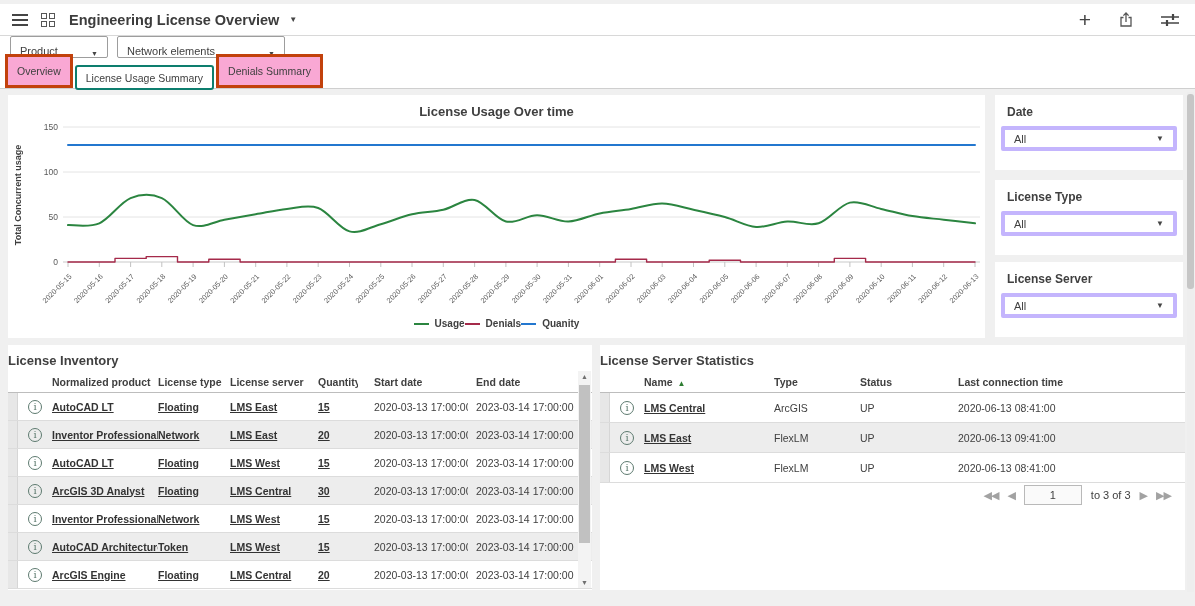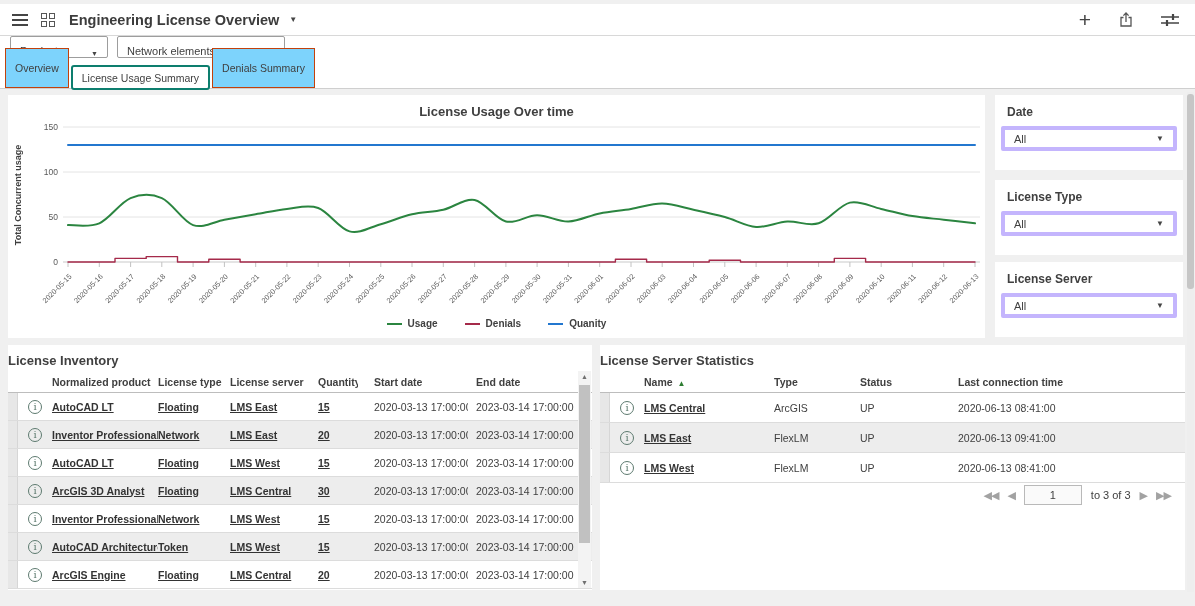--- a/index.html
+++ b/index.html
@@ -25,37 +25,37 @@
              display: flex; align-items: center; padding: 0 10px; gap: 9px; z-index: 4; }
   .select { height: 22px; border: 1px solid #9d9d9d; border-radius: 2px; background: #fff; display: flex;
             align-items: flex-end; justify-content: space-between; padding: 0 9px; font-size: 11px; cursor: pointer; }
   .select .caret { font-size: 7px; color: #454545; }
   .sel-product { width: 98px; }
   .sel-elements { width: 168px; }
 
   
   .tabstrip { position: absolute; top: 61px; left: 0; right: 0; height: 28px; background: #fff;
               border-bottom: 1px solid #cfcfcf; display: flex; align-items: flex-end; padding-left: 5px; z-index: 4; }
-  .tab { font-size: 10.5px; height: 40px; display: flex; align-items: center; padding: 0 9px;
-         background: #7dd3fc; border: 1px solid #c2410c; margin-right: 2px; cursor: pointer; white-space: nowrap; }
+  .tab { font-size: 10.5px; height: 34px; display: flex; align-items: center; padding: 0 9px;
+         background: #f9a8d4; border: 3px solid #c2410c; margin-right: 2px; cursor: pointer; white-space: nowrap; }
   .tab.active { background: #fff; border: 2px solid #0d7e6e; border-radius: 3px; height: 25px; margin-bottom: -2px; z-index: 5; }
 
   
   .card { position: absolute; background: #fff; }
   #chart-card   { left: 8px;   top: 95px;  width: 977px; height: 243px; }
   #filter-date   { left: 995px; top: 95px;  width: 188px; height: 75px; }
   #filter-type   { left: 995px; top: 180px; width: 188px; height: 75px; }
   #filter-server { left: 995px; top: 262px; width: 188px; height: 75px; }
   #inv-card   { left: 8px;   top: 345px; width: 584px; height: 245px; }
   #stats-card { left: 600px; top: 345px; width: 585px; height: 245px; }
 
   .chart-title { position: absolute; top: 9px; left: 0; right: 0; text-align: center;
                  font-size: 13px; font-weight: bold; color: #404040; z-index: 2; }
   #chart-svg { position: absolute; left: 0; top: 0; }
-  .legend { position: absolute; bottom: 9px; left: 0; right: 0; display: flex; justify-content: center; gap: 27px; }
+  .legend { position: absolute; bottom: 9px; left: 0; right: 0; display: flex; justify-content: center; }
   .legend-item { display: flex; align-items: center; gap: 6px; font-size: 10px; font-weight: 600; color: #404040; cursor: pointer; }
   .legend-swatch { width: 15px; height: 2px; }
 
   .filter-label { padding: 10px 12px 7px; font-weight: bold; font-size: 12px; }
   .filter-select { margin: 0 6px; height: 25px; border: 4px solid #c4b5fd; border-radius: 2px;
                    display: flex; align-items: center; justify-content: space-between; padding: 0 9px;
                    font-size: 11px; cursor: pointer; background: #fff; }
   .filter-select .caret { font-size: 8px; color: #454545; }
 
   

